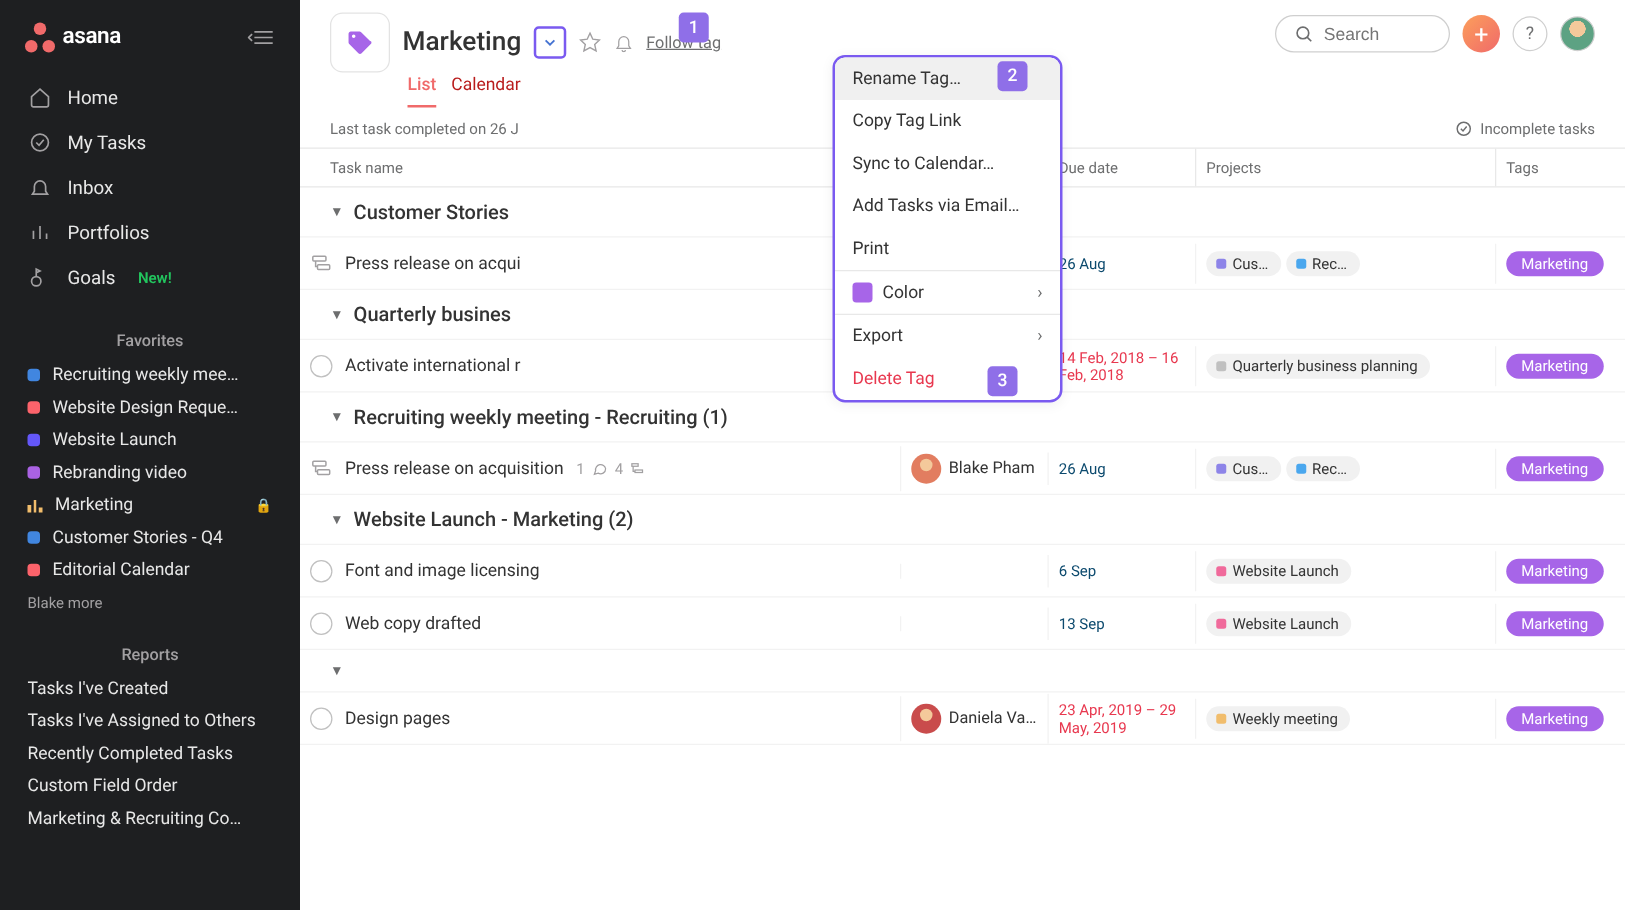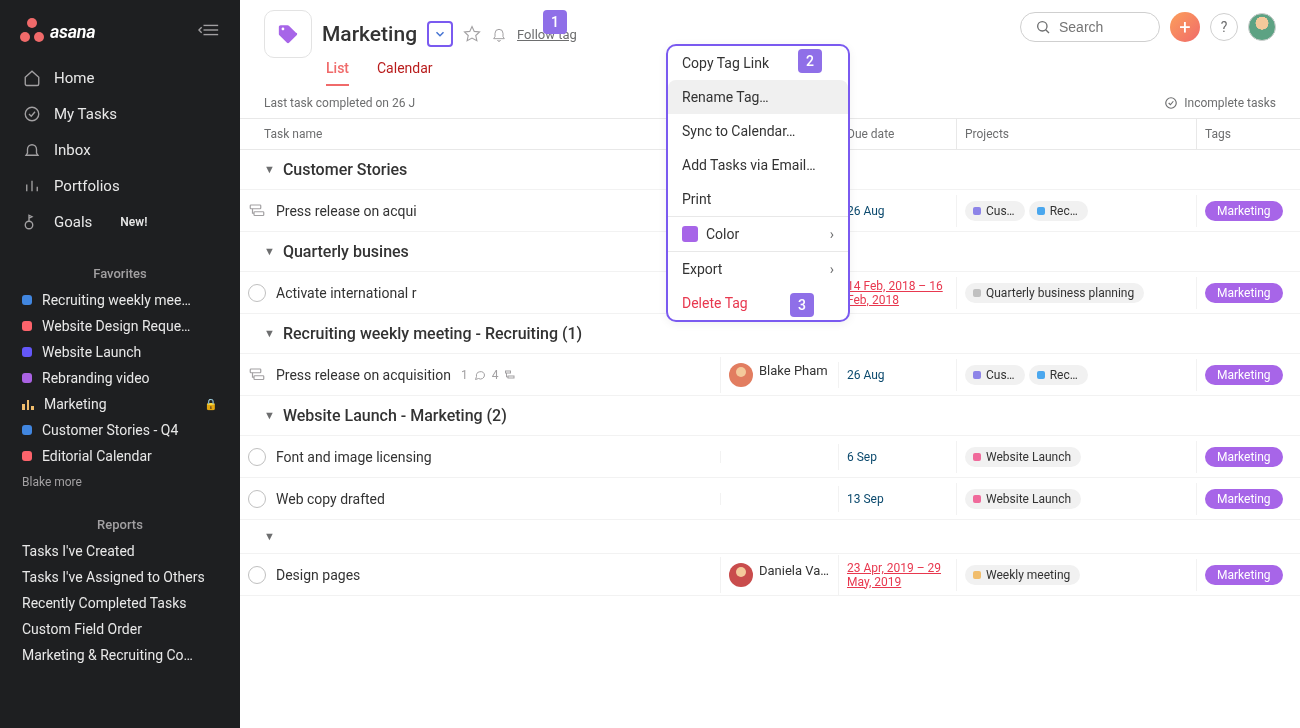--- a/index.html
+++ b/index.html
@@ -3,33 +3,33 @@
 <meta charset="utf-8">
 <style>
 * { box-sizing: border-box; margin: 0; padding: 0; }
 body { font-family: -apple-system, BlinkMacSystemFont, "Segoe UI", Roboto, Helvetica, Arial, sans-serif; font-size: 14px; color: #333; background: #fff; width: 1300px; height: 728px; overflow: hidden; }
 .app { display: flex; height: 728px; }
 
 
 .sidebar { width: 240px; background: #1e1f21; color: #e8e8e8; display: flex; flex-direction: column; overflow-y: auto; flex-shrink:0; }
 .sidebar::-webkit-scrollbar { width:0; }
 .sb-top { padding: 18px 20px 10px 20px; display: flex; align-items: center; justify-content: space-between; }
-.logo { display: flex; align-items: flex-end; gap: 6px; font-style: italic; }
+.logo { display: flex; align-items: flex-start; gap: 6px; }
 .logo-dots { width: 24px; height: 24px; position: relative; }
 .logo-dots span { position: absolute; border-radius: 50%; background: #f06a6a; }
 .logo-dots .d1 { width: 10px; height: 10px; top: 0; left: 7px; }
 .logo-dots .d2 { width: 10px; height: 10px; bottom: 0; left: 0; }
 .logo-dots .d3 { width: 10px; height: 10px; bottom: 0; right: 0; }
 .logo-text { font-weight: 600; font-size: 18px; color: #fff; letter-spacing: -0.3px; }
 .collapse-btn { color: #a2a0a2; display:flex; align-items:center; }
 
 .sb-nav { padding: 8px 8px; }
 .sb-item { display: flex; align-items: center; gap: 12px; padding: 8px 14px; border-radius: 6px; font-size: 15px; cursor: pointer; color: #e8e8e8; }
 .sb-icon { width: 20px; height: 20px; display: flex; align-items: center; justify-content: center; color: #a2a0a2; flex-shrink:0; }
-.new-badge { color: #e5e5e5; font-size: 12px; font-weight: 600; margin-left: 16px; }
+.new-badge { color: #22c55e; font-size: 12px; font-weight: 600; margin-left: 6px; }
 
 .sb-section { padding: 12px 8px 4px 8px; }
 .sb-head { padding: 6px 14px; font-size: 13px; color: #a2a0a2; font-weight: 500; text-align: center; }
 .sb-proj { display: flex; align-items: center; gap: 10px; padding: 5px 14px; border-radius: 6px; font-size: 14px; cursor: pointer; color: #e8e8e8; white-space: nowrap; overflow: hidden; }
 .sb-proj-label { overflow: hidden; text-overflow: ellipsis; flex: 1; }
 .proj-dot { width: 10px; height: 10px; border-radius: 3px; flex-shrink: 0; }
 .proj-bars { width: 12px; height: 12px; display: flex; align-items: flex-end; gap: 2px; flex-shrink:0; }
 .proj-bars span { width: 3px; background: #f1bd6c; }
 .proj-bars .b1 { height: 6px; }
 .proj-bars .b2 { height: 10px; }
@@ -47,21 +47,21 @@
 .title-chevron { width: 26px; height: 26px; border: 2px solid #7a5af0; border-radius: 4px; display: flex; align-items: center; justify-content: center; color: #6d6e6f; }
 .star-btn, .bell-btn { color: #a2a0a2; display:flex; }
 .follow-link { font-size: 13px; color: #6d6e6f; text-decoration: underline; }
 .header-right { position: absolute; right: 24px; top: 12px; display: flex; align-items: center; gap: 10px; }
 .search-box { display: flex; align-items: center; gap: 8px; border: 1px solid #cfcfcf; border-radius: 20px; padding: 6px 14px; width: 140px; color: #6d6e6f; }
 .searchinput { border:none; outline:none; width:80px; font-size:14px; color:#333; background:transparent; }
 .plus-btn { width: 30px; height: 30px; border-radius: 50%; background: linear-gradient(135deg,#fc9f5b,#f06a6a); color: #fff; display: flex; align-items: center; justify-content: center; font-size: 20px; }
 .help-btn { width: 28px; height: 28px; border-radius: 50%; border: 1px solid #cfcfcf; display: flex; align-items: center; justify-content: center; color: #6d6e6f; font-size: 14px; }
 .avatar-top { width: 28px; height: 28px; border-radius: 50%; background: #5da283; background-image: radial-gradient(circle at 50% 35%, #f4c99b 30%, transparent 31%), linear-gradient(#5da283,#5da283); border:1px solid #d0d0d0; }
 
-.tabs { display: flex; gap: 28px; margin-left: 62px; margin-top: -2px; }
+.tabs { display: flex; gap: 12px; margin-left: 62px; margin-top: -2px; }
 .tab { font-size: 14px; padding: 4px 0 8px 0; color: #b91c1c; cursor: pointer; }
 .tab.active { color: #f06a6a; border-bottom: 2px solid #f06a6a; font-weight: 500; }
 
 .subheader { padding: 10px 24px 8px 24px; display: flex; align-items: center; justify-content: space-between; font-size: 12px; color: #6d6e6f; border-bottom: 1px solid #e8e8e8; }
 .incomplete { display: flex; align-items: center; gap: 6px; }
 
 .cols { display: flex; border-bottom: 1px solid #e8e8e8; font-size: 12px; color: #6d6e6f; }
 .col-name { width: 480px; padding: 8px 24px; }
 .col-assign { width: 118px; padding: 8px 8px; border-left: 1px solid #e8e8e8; }
 .col-due { width: 118px; padding: 8px 8px; border-left: 1px solid #e8e8e8; }
@@ -69,27 +69,27 @@
 .col-tags { flex: 1; padding: 8px 8px; border-left: 1px solid #e8e8e8; }
 
 .body { overflow-y: auto; flex: 1; }
 .section-row { display: flex; align-items: center; padding: 10px 24px; font-size: 16px; font-weight: 500; gap: 8px; border-bottom: 1px solid #f2f2f2; }
 .sect-caret { color: #6d6e6f; font-size: 11px; }
 
 .task-row { display: flex; border-bottom: 1px solid #f2f2f2; font-size: 14px; align-items: center; min-height: 42px; }
 .t-name { width: 480px; padding: 6px 8px; display: flex; align-items: center; gap: 10px; }
 .check-circle { width: 18px; height: 18px; border: 1.5px solid #c0c0c0; border-radius: 50%; flex-shrink: 0; display:flex; align-items:center; justify-content:center; }
 .subtask-icon { width:18px; height:18px; color:#a2a0a2; flex-shrink:0; }
-.t-assign { width: 118px; padding: 6px 8px; border-left: 1px solid #f2f2f2; display: flex; gap: 6px; font-size: 13px; overflow:hidden; }
+.t-assign { width: 118px; padding: 6px 8px; border-left: 1px solid #f2f2f2; display: flex; align-items: center; gap: 6px; font-size: 13px; overflow:hidden; }
 .t-assign-label { overflow:hidden; text-overflow:ellipsis; white-space:nowrap; }
 .av { width: 24px; height: 24px; border-radius: 50%; flex-shrink: 0; background:#e27d60; position:relative; overflow:hidden; }
 .av::after { content:''; position:absolute; width:10px; height:10px; background:#f4c99b; border-radius:50%; top:4px; left:7px; }
 .av.red { background:#c94c4c; }
 .t-due { width: 118px; padding: 6px 8px; border-left: 1px solid #f2f2f2; font-size: 12px; color: #0c4a6e; }
-.t-due.red { color: #e8384f; text-decoration: underline; }
+.t-due.red { color: #e8384f; }
 .t-proj { width: 240px; padding: 6px 8px; border-left: 1px solid #f2f2f2; display: flex; gap: 4px; flex-wrap: wrap; }
 .t-tags { flex: 1; padding: 6px 8px; border-left: 1px solid #f2f2f2; }
 
 .pill { background: #f1f1f1; border-radius: 12px; padding: 3px 10px 3px 8px; font-size: 12px; display: inline-flex; align-items: center; gap: 5px; max-width: 100%; }
 .pill-label { overflow: hidden; text-overflow: ellipsis; white-space: nowrap; }
 .pill-dot { width: 8px; height: 8px; border-radius: 2px; flex-shrink: 0; }
 .tag-pill { background: #a765e8; color: #fff; border-radius: 12px; padding: 3px 12px; font-size: 12px; display: inline-block; }
 
 .meta-icons { display: flex; align-items: center; gap: 6px; color: #a2a0a2; font-size: 12px; }
 
@@ -451,25 +451,25 @@
             <span class="pill">
               <span class="pill-dot" style="background:#f1bd6c"></span>
               <span class="pill-label">Weekly meeting</span>
             </span>
           </div>
           <div class="t-tags"><span class="tag-pill">Marketing</span></div>
         </div>
       </div>
 
     <div class="dropdown">
+      <div class="dd-item first">
+          <span>Rename Tag…</span>
+        </div>
       <div class="dd-item">
           <span>Copy Tag Link</span>
-        </div>
-      <div class="dd-item first">
-          <span>Rename Tag…</span>
         </div>
       <div class="dd-item">
           <span>Sync to Calendar…</span>
         </div>
       <div class="dd-item">
           <span>Add Tasks via Email…</span>
         </div>
       <div class="dd-item">
           <span>Print</span>
         </div>

